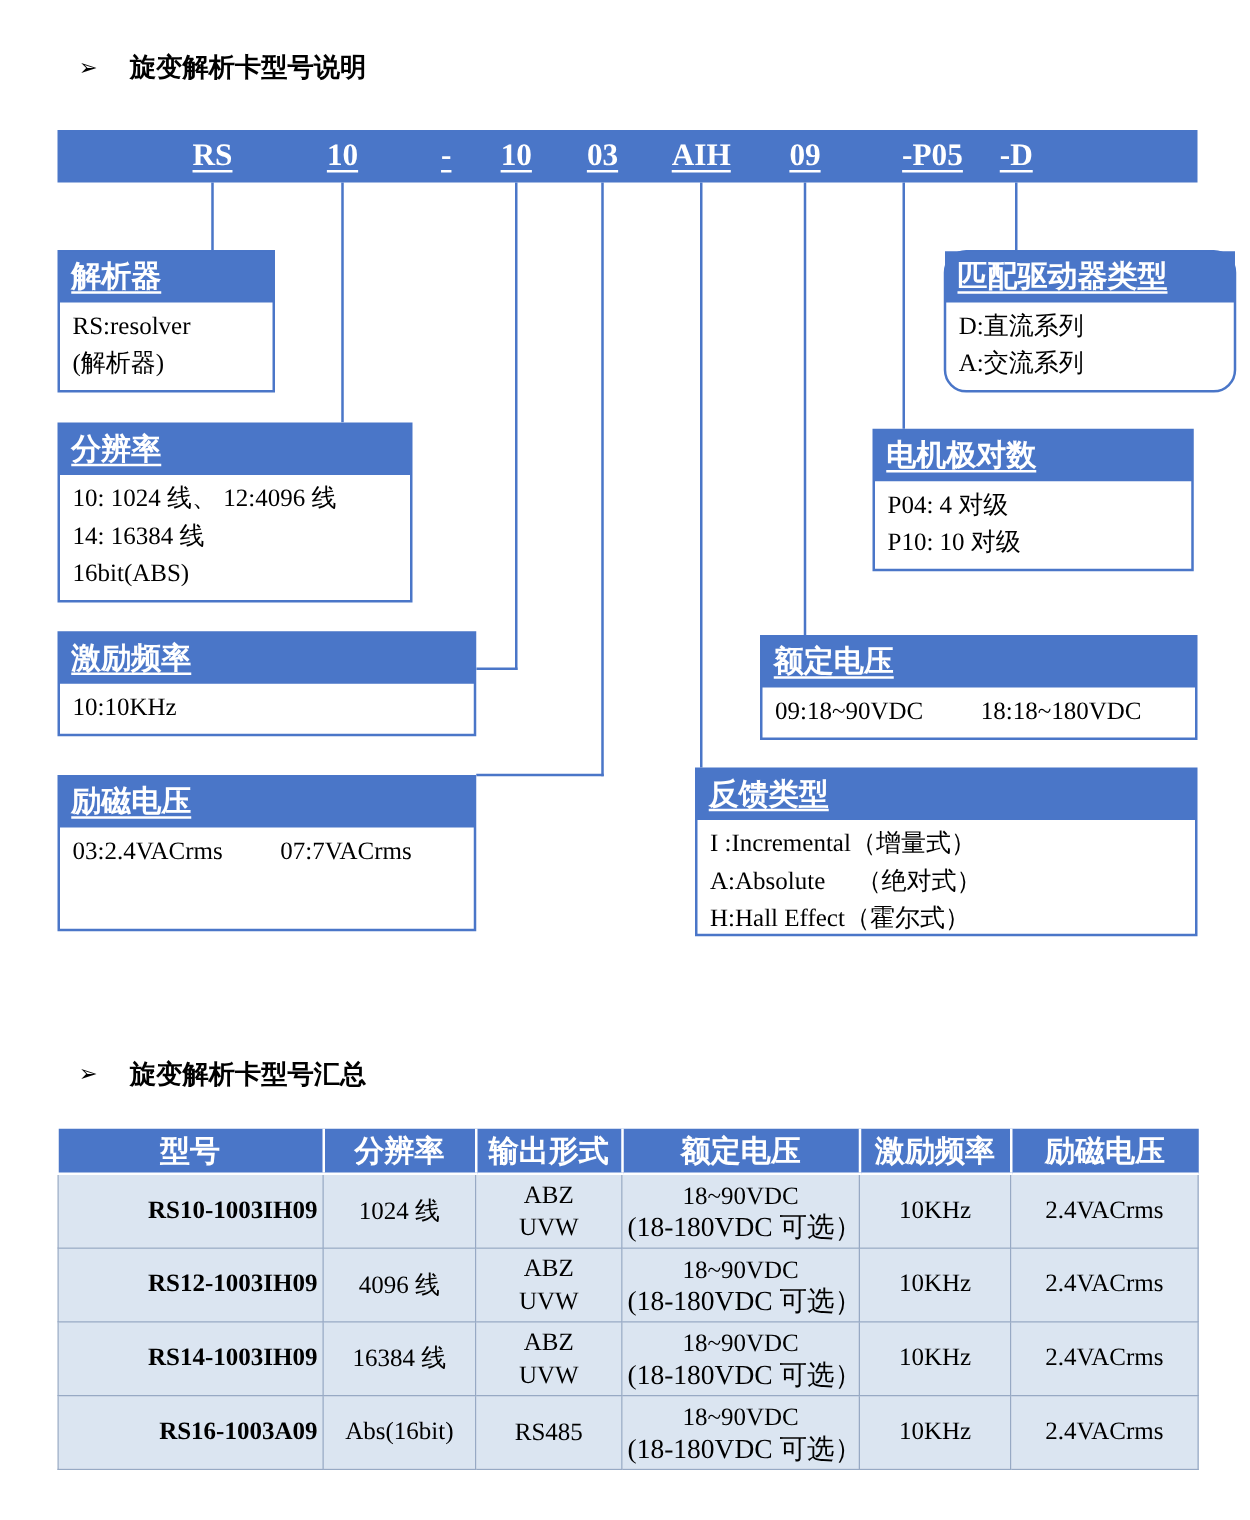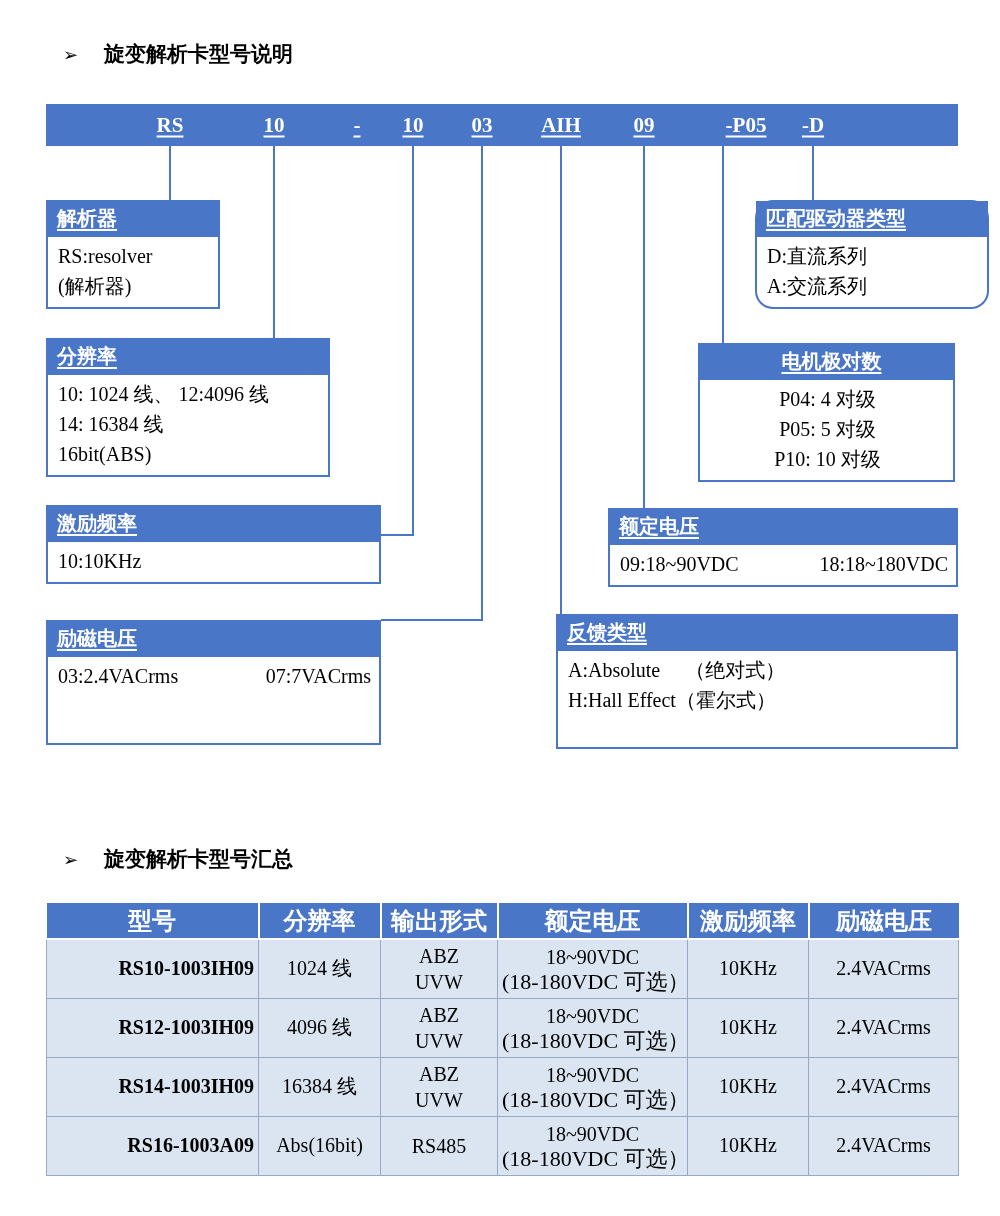--- a/index.html
+++ b/index.html
@@ -8,36 +8,36 @@
     font-family:"Liberation Serif","DejaVu Serif",serif;color:#111;
   }
   
   .sec-title{position:absolute;display:flex;align-items:center;gap:26px;
     font-weight:700;font-size:21px;color:#000;}
   .sec-title .bullet{font-family:"DejaVu Sans",sans-serif;font-size:18px;}
   
   .model-bar{position:absolute;left:46px;top:104px;width:912px;height:42px;background:#4a76c8;}
   .model-bar .seg{
     position:absolute;top:50%;transform:translate(-50%,-50%);
-    color:#ffffff;font-weight:700;font-size:21px;
+    color:#ffffff;font-weight:700;font-size:25px;
     text-decoration:underline;text-underline-offset:4px;text-decoration-thickness:2px;
     white-space:pre;
   }
   
   .conn{position:absolute;background:#4a76c8;}
   
   .callout{position:absolute;border:2px solid #4a76c8;background:#fff;box-sizing:border-box;}
   .callout .hd{
-    background:#4a76c8;color:#fff;font-weight:700;font-size:20px;
+    background:#4a76c8;color:#fff;font-weight:700;font-size:24px;
     padding:4px 0 5px 10px;margin:-1px;margin-bottom:0;
     text-decoration:underline;text-underline-offset:4px;text-decoration-thickness:2px;
   }
   .callout .bd{padding:4px 8px 6px 10px;font-size:20px;line-height:30px;color:#000;}
   .callout .bd .line{display:block;white-space:pre;}
-  .bd-row{display:flex;gap:58px;justify-content:space-between;}
+  .bd-row{display:flex;gap:46px;}
   
   .sum-table{position:absolute;left:46px;top:903px;width:912px;border-collapse:collapse;table-layout:fixed;}
   .sum-table th{
     background:#4a76c8;color:#fff;font-weight:700;font-size:24px;height:35px;
     border-left:2px solid #ffffff;border-bottom:2px solid #ffffff;padding:0;
   }
   .sum-table th:first-child{border-left:none;}
   .sum-table td{
     background:#dbe5f1;border:1px solid #97a9c4;text-align:center;vertical-align:middle;
     font-size:20px;color:#000;height:59px;padding:2px 4px;box-sizing:border-box;
@@ -98,25 +98,24 @@
 
   <div class="callout" style="left:46px;top:338px;width:284px;">
     <div class="hd">分辨率</div>
     <div class="bd">
       <span class="line">10: 1024 线、 12:4096 线</span>
       <span class="line">14: 16384 线</span>
       <span class="line">16bit(ABS)</span>
     </div>
   </div>
 
-  <div class="callout" style="left:698px;top:343px;width:257px;text-align:center;">
+  <div class="callout" style="left:698px;top:343px;width:257px;">
     <div class="hd">电机极对数</div>
     <div class="bd">
       <span class="line">P04: 4 对级</span>
-      <span class="line">P05: 5 对级</span>
       <span class="line">P10: 10 对级</span>
     </div>
   </div>
 
   <div class="callout" style="left:46px;top:505px;width:335px;">
     <div class="hd">激励频率</div>
     <div class="bd">
       <span class="line">10:10KHz</span>
     </div>
   </div>
@@ -133,20 +132,21 @@
     <div class="hd">励磁电压</div>
     <div class="bd bd-row">
       <span class="line">03:2.4VACrms</span>
       <span class="line">07:7VACrms</span>
     </div>
   </div>
 
   <div class="callout" style="left:556px;top:614px;width:402px;height:135px;">
     <div class="hd">反馈类型</div>
     <div class="bd">
+      <span class="line">I :Incremental（增量式）</span>
       <span class="line">A:Absolute　 （绝对式）</span>
       <span class="line">H:Hall Effect（霍尔式）</span>
     </div>
   </div>
 
   <div class="sec-title" style="left:63px;top:845px;">
     <span class="bullet">➢</span>
     <span>旋变解析卡型号汇总</span>
   </div>
 

